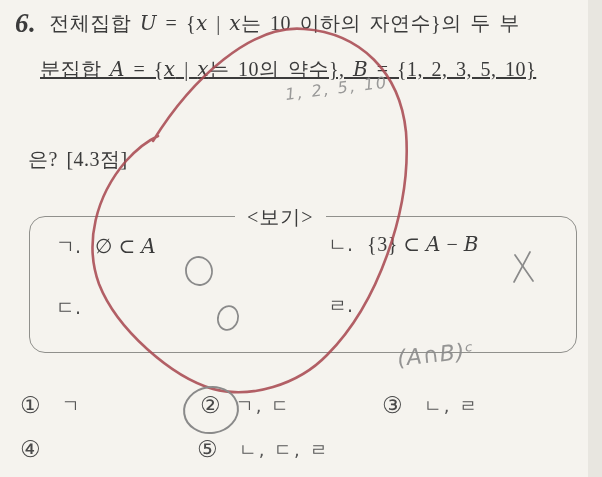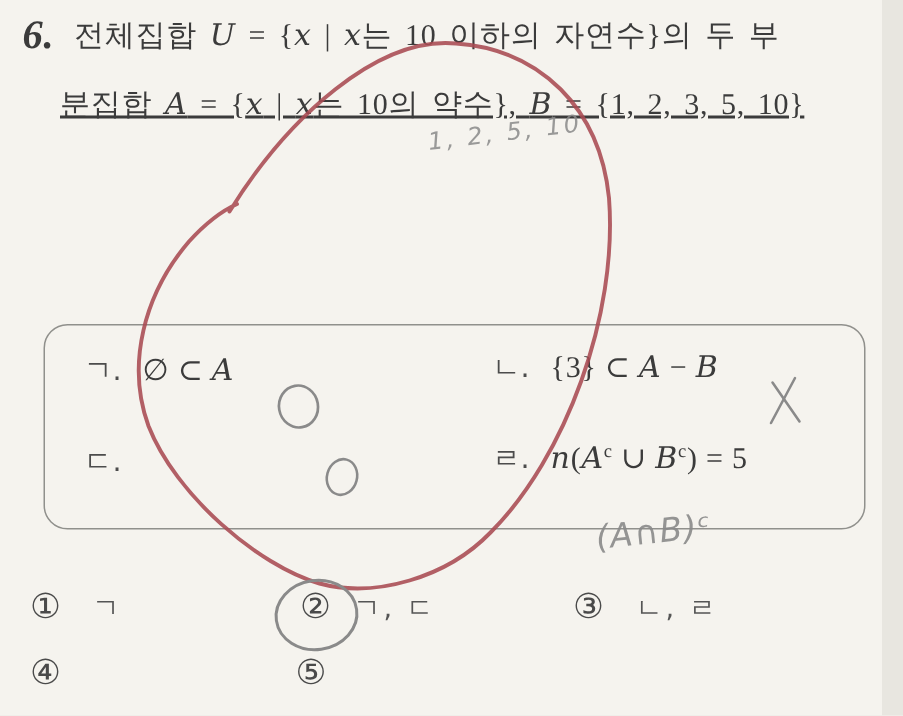--- a/index.html
+++ b/index.html
@@ -70,57 +70,61 @@
 <body>
 
 <div class="page">
 
   <div class="qline" style="left:15px;top:8px;">
     <span class="qnum">6.</span><span>전체집합  <i class="mv">U</i> = {<i class="mv">x</i> | <i class="mv">x</i>는 10 이하의 자연수}의 두 부</span>
   </div>
   <div class="qline" style="left:40px;top:56px;text-decoration:underline;">
     <span>분집합  <i class="mv">A</i> = {<i class="mv">x</i> | <i class="mv">x</i>는 10의 약수}, <i class="mv">B</i> = {1, 2, 3, 5, 10}</span>
   </div>
+  <div class="qline" style="left:28px;top:146px;">
+    <span>은?  [4.3점]</span>
+  </div>
 
   <div class="boki-box">
+    <div class="boki-title">&lt;보기&gt;</div>
 
     <div class="boki-item" style="left:26px;top:17px;">
       <span class="jamo">ㄱ.</span>
       <span class="formula">∅ ⊂ <i class="mv">A</i></span>
     </div>
     <div class="boki-item" style="left:298px;top:15px;">
       <span class="jamo">ㄴ.</span>
       <span class="formula">{3} ⊂ <i class="mv">A</i> − <i class="mv">B</i></span>
     </div>
     <div class="boki-item" style="left:26px;top:78px;">
       <span class="jamo">ㄷ.</span>
     </div>
     <div class="boki-item" style="left:298px;top:76px;">
       <span class="jamo">ㄹ.</span>
-      <span class="formula"><i class="mv">n</i>(<i class="mv">A</i><sup>c</sup> ∪ <i class="mv">B</i><sup>c</sup>) = 5</span>
     </div>
   </div>
 
   <div class="choice" style="left:20px;top:394px;">
     <span class="num">①</span>
     <span class="lbl">ㄱ</span>
   </div>
   <div class="choice gap-small" style="left:200px;top:394px;">
     <span class="num">②</span>
     <span class="lbl">ㄱ, ㄷ</span>
   </div>
   <div class="choice" style="left:382px;top:394px;">
     <span class="num">③</span>
     <span class="lbl">ㄴ, ㄹ</span>
   </div>
   <div class="choice" style="left:20px;top:438px;">
     <span class="num">④</span>
   </div>
   <div class="choice" style="left:197px;top:438px;">
     <span class="num">⑤</span>
+    <span class="lbl">ㄴ, ㄷ, ㄹ</span>
   </div>
 
   <svg class="overlay" width="602" height="477" viewBox="0 0 602 477">
 
     <path class="red-stroke" d="M 153 141
          C 192 78, 252 24, 304 29
          C 360 33, 400 72, 406 132
          C 412 210, 377 305, 327 355
          C 298 385, 250 399, 213 389
          C 172 377, 117 330, 99 284

